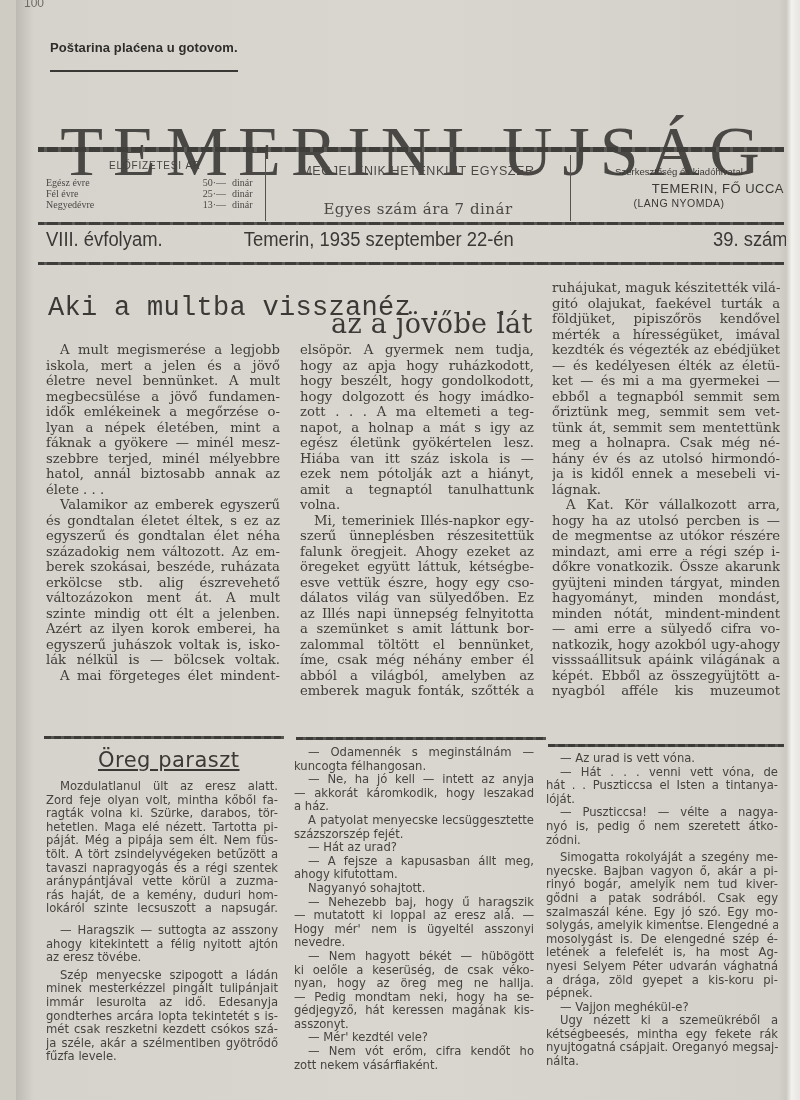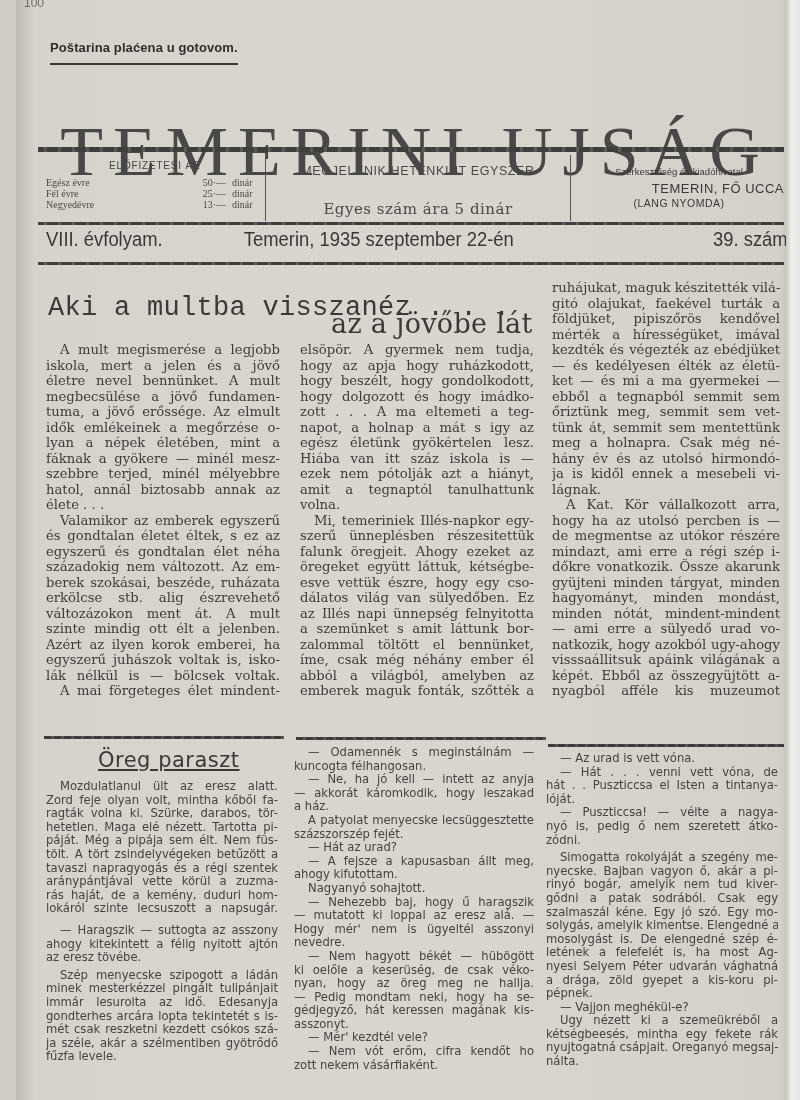--- a/index.html
+++ b/index.html
@@ -18,21 +18,21 @@
     position: absolute; right: 0; top: 0; width: 14px; height: 1100px;
     background: linear-gradient(90deg, #cac7c0, #f2f1ee 40%, #e6e5e2);
   }
   .corner-note {
     position: absolute; left: 8px; top: -4px; font-size: 12px; color: #6c6a66;
     font-family: "Liberation Sans", sans-serif;
   }
   .postage {
     position: absolute; left: 34px; top: 40px;
     font-family: "Liberation Sans", sans-serif; font-weight: bold; font-size: 13px;
-    color: #2f2d2a; padding-bottom: 8px; border-bottom: 2px solid #3a3835;
+    color: #2f2d2a; padding-bottom: 15px; border-bottom: 2px solid #3a3835;
     letter-spacing: 0.1px;
   }
   .masthead {
     position: absolute; left: 44px; top: 66px; width: 710px; text-align: center;
     font-family: "Liberation Serif", serif; font-size: 70px; letter-spacing: 10px;
     color: #4a4845; line-height: 80px; font-weight: normal;
     transform: scaleY(1.0);
     margin-top: 46px;
   }
   .rule {
@@ -117,21 +117,21 @@
       <div class="price-row">
         <span class="lbl">Negyedévre</span>
         <span class="amt">13·—</span>
         <span>dinár</span>
       </div>
     </div>
   </div>
   <div class="vline" style="left:249px; top:155px; height:66px;"></div>
   <div class="info-box" style="left:252px; width:300px;">
     <div class="mid-title">MEGJELENIK HETENKINT EGYSZER</div>
-    <div class="mid-price">Egyes szám ára 5 dinár</div>
+    <div class="mid-price">Egyes szám ára 7 dinár</div>
   </div>
   <div class="vline" style="left:554px; top:155px; height:66px;"></div>
   <div class="info-box" style="left:558px; width:210px;">
     <div class="right-small">Szerkesztőség és kiadóhivatal</div>
     <div class="right-big">TEMERIN, FŐ UCCA</div>
     <div class="right-mid">(LANG NYOMDA)</div>
   </div>
 
   <div class="rule thin-rule" style="top:222px;"></div>
   <div class="dateline">
@@ -142,21 +142,20 @@
   <div class="rule thin-rule" style="top:262px;"></div>
 
   <div class="headline1">Aki a multba visszanéz . . .</div>
   <div class="headline2">az a jövőbe lát</div>
 
   <div class="col" style="left:30px; top:342px; width:234px;">
     <span class="line indent">A mult megismerése a legjobb</span>
     <span class="line">iskola, mert a jelen és a jövő</span>
     <span class="line">életre nevel bennünket. A mult</span>
     <span class="line">megbecsülése a jövő fundamen-</span>
-    <span class="line">tuma, a jövő erőssége. Az elmult</span>
     <span class="line">idők emlékeinek a megőrzése o-</span>
     <span class="line">lyan a népek életében, mint a</span>
     <span class="line">fáknak a gyökere — minél mesz-</span>
     <span class="line">szebbre terjed, minél mélyebbre</span>
     <span class="line">hatol, annál biztosabb annak az</span>
     <span class="line last">élete . . .</span>
     <span class="line indent">Valamikor az emberek egyszerű</span>
     <span class="line">és gondtalan életet éltek, s ez az</span>
     <span class="line">egyszerű és gondtalan élet néha</span>
     <span class="line">századokig nem változott. Az em-</span>
@@ -212,21 +211,21 @@
     <span class="line">ja is kidől ennek a mesebeli vi-</span>
     <span class="line last">lágnak.</span>
     <span class="line indent">A Kat. Kör vállalkozott arra,</span>
     <span class="line">hogy ha az utolsó percben is —</span>
     <span class="line">de megmentse az utókor részére</span>
     <span class="line">mindazt, ami erre a régi szép i-</span>
     <span class="line">dőkre vonatkozik. Össze akarunk</span>
     <span class="line">gyüjteni minden tárgyat, minden</span>
     <span class="line">hagyományt, minden mondást,</span>
     <span class="line">minden nótát, mindent-mindent</span>
-    <span class="line">— ami erre a sülyedő urad vo-</span>
+    <span class="line">— ami erre a sülyedő cifra vo-</span>
     <span class="line">natkozik, hogy azokból ugy-ahogy</span>
     <span class="line">visssaállitsuk apáink világának a</span>
     <span class="line">képét. Ebből az összegyüjtött a-</span>
     <span class="line">nyagból afféle kis muzeumot</span>
   </div>
 
   <div class="sep-rule" style="left:28px; top:736px; width:240px;"></div>
   <div class="sep-rule" style="left:280px; top:737px; width:250px;"></div>
   <div class="sep-rule" style="left:532px; top:744px; width:236px;"></div>
 

